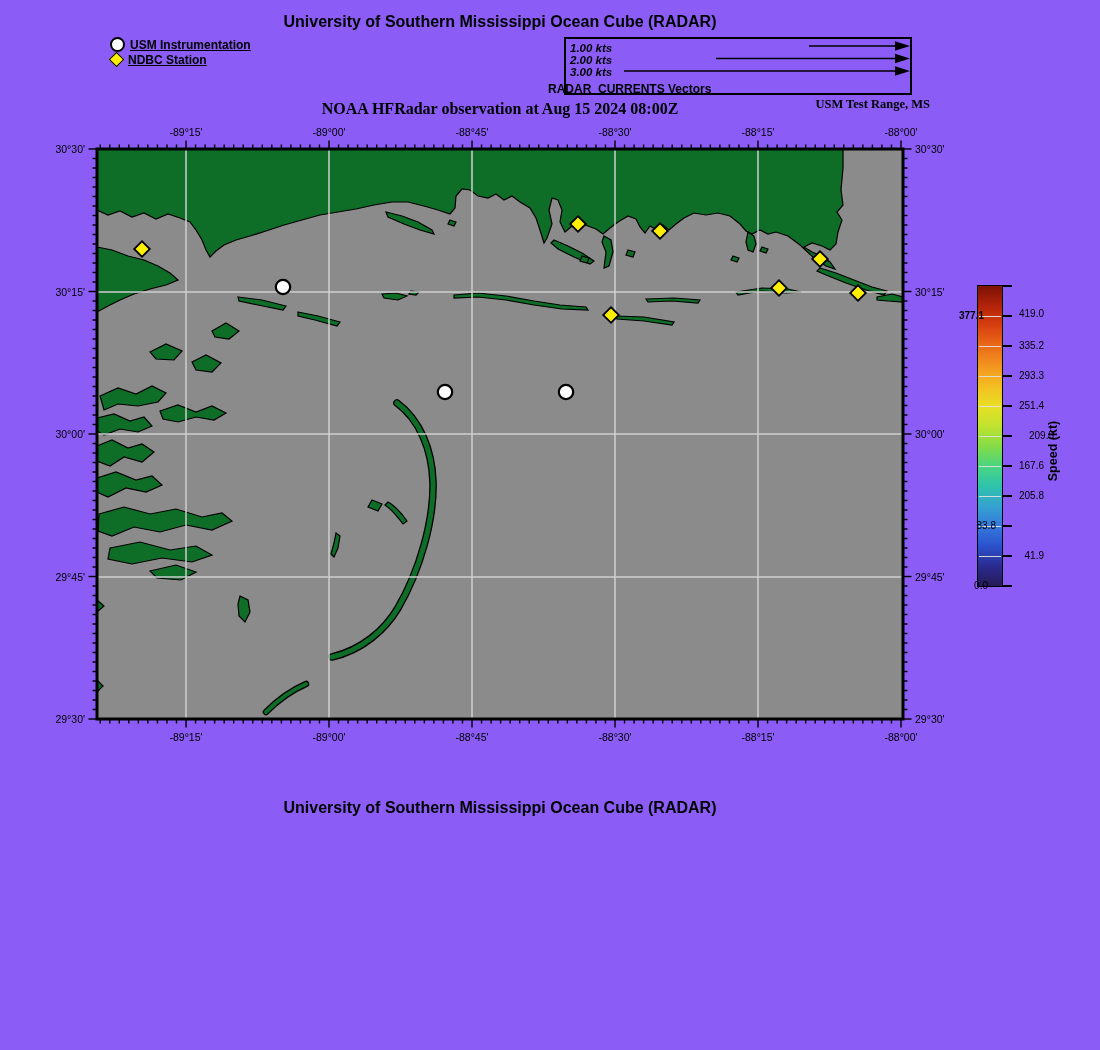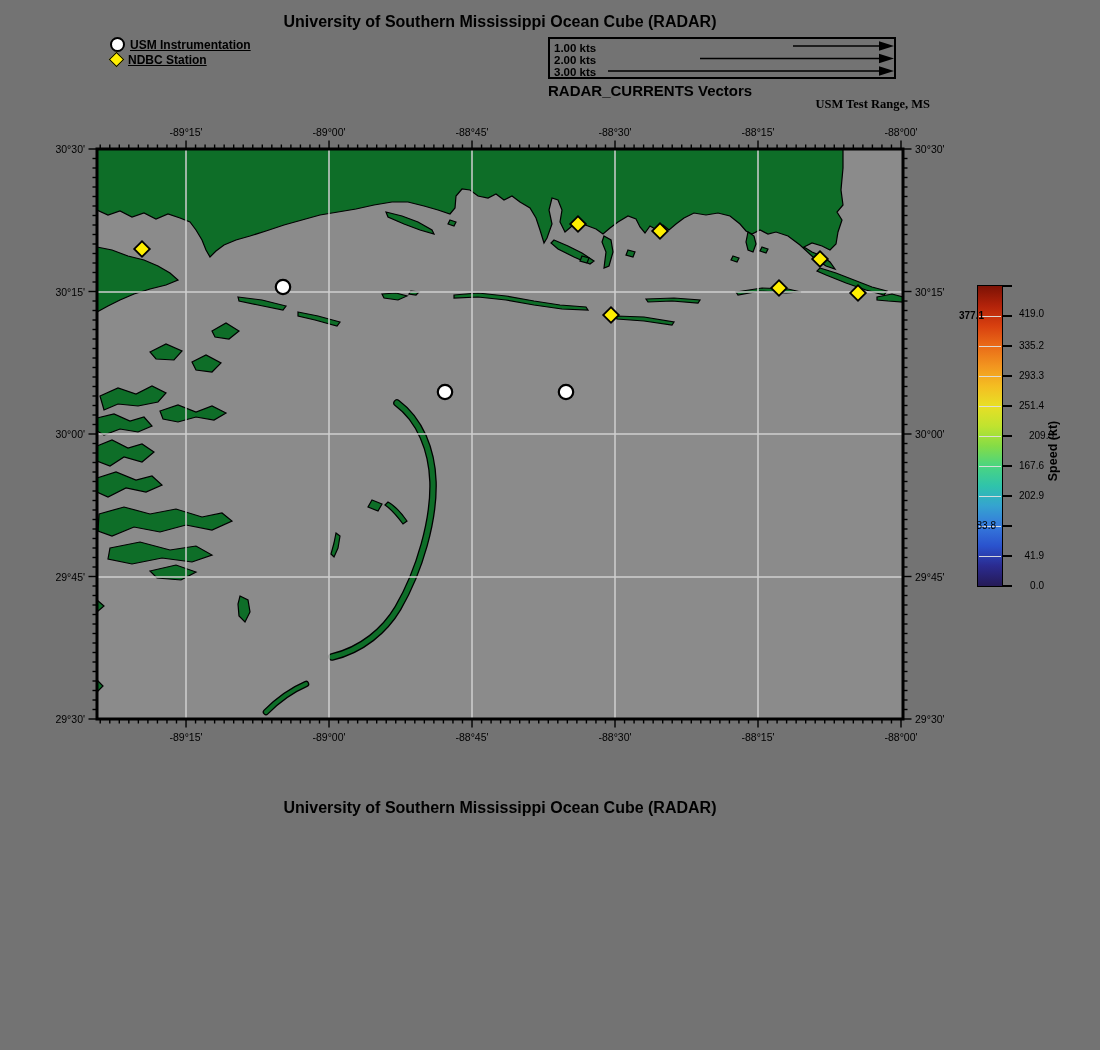--- a/index.html
+++ b/index.html
@@ -1,28 +1,28 @@
 <!DOCTYPE html>
 <html><head>
 <meta charset="utf-8">
 <style>
   html,body{margin:0;padding:0;background:#ffffff;}
-  .page{position:relative;width:1100px;height:1050px;background:#737373;overflow:hidden;
+  .page{position:relative;width:1100px;height:1050px;background:#8b5cf6;overflow:hidden;
         font-family:"Liberation Sans",sans-serif;color:#000;}
   .abs{position:absolute;}
   .title{left:0;top:13px;width:1000px;text-align:center;font-size:16px;font-weight:bold;}
   .title-bottom{left:0;top:799px;width:1000px;text-align:center;font-size:16px;font-weight:bold;}
   .legend{left:110px;top:37px;}
   .legend-row{display:flex;align-items:center;height:15px;text-decoration:underline;}
   .lg-circle{width:11px;height:11px;border:2px solid #000;border-radius:50%;background:#fff;margin-right:5px;flex:none;}
   .lg-diamond{width:9px;height:9px;border:1.6px solid #000;background:#ffef00;transform:rotate(45deg);margin:0 6px 0 1px;flex:none;}
   .legend-label{font-size:12px;font-weight:bold;white-space:nowrap;}
-  .vecbox{left:548px;top:37px;width:348px;height:42px;border:2.2px solid #000;box-sizing:border-box;}
+  .vecbox{left:564px;top:37px;width:348px;height:58px;border:2.2px solid #000;box-sizing:border-box;font-style:italic;}
   .vec-label{position:absolute;left:4px;font-size:11.5px;font-weight:bold;line-height:12px;}
-  .vec-caption{left:548px;top:82px;font-size:15px;font-weight:bold;}
+  .vec-caption{left:548px;top:82px;font-size:12px;font-weight:bold;}
   .obs-title{left:0;top:100px;width:1000px;text-align:center;font-family:"Liberation Serif",serif;
              font-size:16px;font-weight:bold;}
   .range-label{left:740px;top:97px;width:190px;text-align:right;font-family:"Liberation Serif",serif;
              font-size:12.5px;font-weight:bold;}
   #map{left:0;top:0;width:1100px;height:1050px;}
   .cbar{left:977px;top:285px;width:26px;height:302px;border:1.5px solid #000;box-sizing:border-box;}
   .cb-tick{background:#000;height:1.5px;width:9px;left:1003px;}
   .cb-line{height:1px;width:22px;left:979px;background:rgba(222,222,222,0.95);}
   .cb-label{left:1012px;width:32px;text-align:right;font-size:10px;line-height:12px;height:12px;}
   .speed-label{left:1013px;top:444px;width:80px;text-align:center;font-size:12.5px;font-weight:bold;
@@ -54,20 +54,21 @@
         <line x1="243" y1="7" x2="330" y2="7" stroke="#000" stroke-width="1.6"></line>
         <polygon points="329,2.2 329,11.8 344,7" fill="#000"></polygon>
         <line x1="150" y1="19.5" x2="330" y2="19.5" stroke="#000" stroke-width="1.6"></line>
         <polygon points="329,14.7 329,24.3 344,19.5" fill="#000"></polygon>
         <line x1="58" y1="32" x2="330" y2="32" stroke="#000" stroke-width="1.6"></line>
         <polygon points="329,27.2 329,36.8 344,32" fill="#000"></polygon>
       </svg>
   </div>
   <div class="abs vec-caption">RADAR_CURRENTS Vectors</div>
 
+  <div class="abs obs-title">NOAA HFRadar observation at Aug 15 2024 08:00Z</div>
   <div class="abs range-label">USM Test Range, MS</div>
 
   <svg id="map" class="abs" width="1100" height="1050" viewBox="0 0 1100 1050">
       <rect x="97" y="149" width="806" height="570" fill="#8b8b8b"></rect>
       <path d="M97,149 L843,149 L843,168 L841,190 L843,205 L837,212 L842,220 L838,232 L836,244 L830,250 L822,246 L812,243 L804,247 L812,252 L822,256 L830,262 L835,269 L826,266 L814,258 L800,245 L788,236 L776,232 L768,234 L760,230 L752,234 L746,231 L740,224 L730,216 L718,213 L706,215 L694,213 L684,218 L676,224 L669,230 L663,225 L657,230 L650,226 L645,233 L640,227 L636,219 L628,216 L618,222 L610,228 L603,234 L596,229 L588,226 L580,223 L572,226 L565,232 L560,222 L562,210 L558,200 L552,198 L549,210 L552,224 L547,238 L544,243 L540,230 L536,218 L530,208 L520,202 L512,196 L504,200 L496,194 L488,198 L478,196 L470,190 L462,189 L456,196 L455,208 L450,214 L438,210 L424,206 L408,202 L392,202 L374,205 L356,209 L338,212 L320,215 L302,220 L284,225 L266,231 L250,236 L236,240 L224,245 L216,251 L210,257 L206,250 L202,240 L196,230 L190,222 L180,218 L168,214 L156,219 L144,213 L132,217 L120,211 L108,215 L97,210 Z" fill="#0e6e28" stroke="#000000" stroke-width="1.2"></path>
       <path d="M97,247 L112,250 L128,256 L144,260 L158,266 L170,273 L178,280 L166,285 L150,289 L134,294 L120,300 L108,306 L97,312 Z" fill="#0e6e28" stroke="#000000" stroke-width="1.2"></path>
       <path d="M386,212 L402,216 L418,222 L432,230 L434,234 L420,230 L404,224 L388,217 Z" fill="#0e6e28" stroke="#000000" stroke-width="1.2"></path>
       <path d="M554,240 L568,246 L582,253 L594,261 L590,264 L574,257 L558,249 L551,243 Z" fill="#0e6e28" stroke="#000000" stroke-width="1.2"></path>
       <path d="M604,236 L611,240 L613,252 L609,266 L604,268 L606,252 L602,242 Z" fill="#0e6e28" stroke="#000000" stroke-width="1.2"></path>
       <path d="M748,232 L754,236 L756,244 L753,252 L748,250 L746,242 Z" fill="#0e6e28" stroke="#000000" stroke-width="1.2"></path>
@@ -461,27 +462,27 @@
       <div class="abs cb-tick" style="left: 1003px; top: 405.25px;"></div>
       <div class="abs cb-label" style="left: 1012px; top: 400px;">251.4</div>
       <div class="abs cb-line" style="left: 979px; top: 435.5px;"></div>
       <div class="abs cb-tick" style="left: 1003px; top: 435.25px;"></div>
       <div class="abs cb-label" style="left: 1022px; top: 430px;">209.5</div>
       <div class="abs cb-line" style="left: 979px; top: 465.5px;"></div>
       <div class="abs cb-tick" style="left: 1003px; top: 465.25px;"></div>
       <div class="abs cb-label" style="left: 1012px; top: 460px;">167.6</div>
       <div class="abs cb-line" style="left: 979px; top: 495.5px;"></div>
       <div class="abs cb-tick" style="left: 1003px; top: 495.25px;"></div>
-      <div class="abs cb-label" style="left: 1012px; top: 490px;">202.9</div>
+      <div class="abs cb-label" style="left: 1012px; top: 490px;">205.8</div>
       <div class="abs cb-line" style="left: 979px; top: 525.5px;"></div>
       <div class="abs cb-tick" style="left: 1003px; top: 525.25px;"></div>
       <div class="abs cb-label" style="left: 964px; top: 520px; text-align: right;">83.8</div>
       <div class="abs cb-line" style="left: 979px; top: 555.5px;"></div>
       <div class="abs cb-tick" style="left: 1003px; top: 555.25px;"></div>
       <div class="abs cb-label" style="left: 1012px; top: 550px;">41.9</div>
       <div class="abs cb-tick" style="left: 1003px; top: 585.25px;"></div>
-      <div class="abs cb-label" style="left: 1012px; top: 580px;">0.0</div>
+      <div class="abs cb-label" style="left: 956px; top: 580px;">0.0</div>
     </div>
   <div class="abs speed-label">Speed (kt)</div>
 
   <div class="abs title-bottom">University of Southern Mississippi Ocean Cube (RADAR)</div>
 
 </div>
 
 </body></html>

